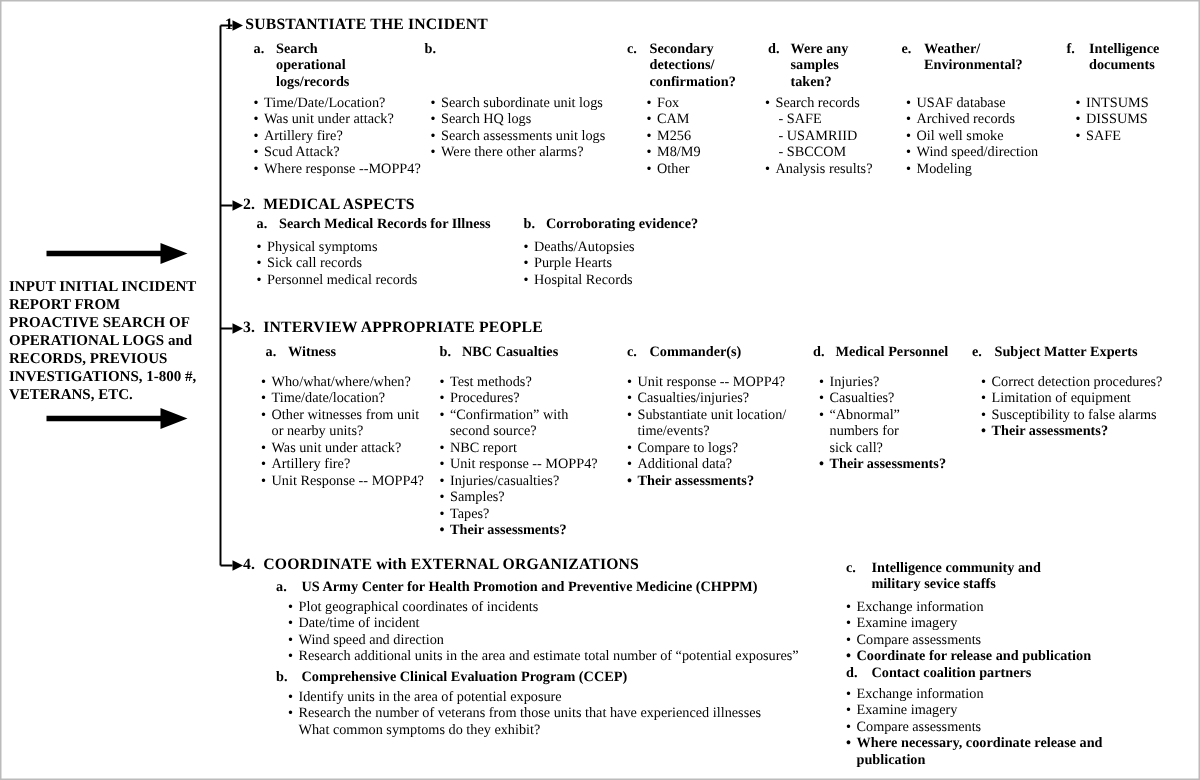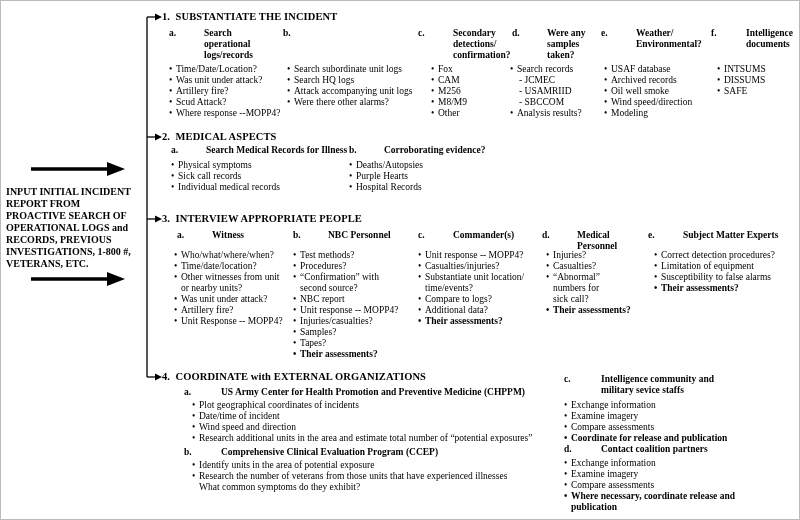--- a/index.html
+++ b/index.html
@@ -10,28 +10,28 @@
   }
   svg.overlay{position:absolute;left:0;top:0;pointer-events:none;}
   .input-text{
     position:absolute;left:5px;top:185px;width:150px;
     font-weight:bold;font-size:10px;line-height:12px;white-space:pre-line;
   }
   .stitle{
     position:absolute;font-weight:bold;font-size:10.5px;line-height:12px;
     white-space:pre-wrap;letter-spacing:.1px;
   }
-  .t-s1{left:161px;top:10px;}
+  .t-s1{left:149px;top:10px;}
   .t-s2{left:161px;top:130px;text-align:right;}
   .t-s3{left:161px;top:212px;}
   .t-s4{left:161px;top:370px;}
   .group{position:absolute;}
   .ghead{display:flex;font-weight:bold;font-size:9.5px;line-height:11px;}
   .glabel{flex:none;width:15px;}
-  .gtext{white-space:pre-line;margin-left:20px;}
+  .gtext{white-space:pre-line;}
   .items{font-size:9.5px;line-height:11px;}
   .it{display:flex;}
   .it .bullet{flex:none;width:7px;}
   .it .tx{white-space:pre-line;flex:1;}
   .it.bold{font-weight:bold;}
   .it.indent{padding-left:9px;}
   
   .sec-s1 .ghead{height:36px;}
   .g-s1a{left:168px;top:27px;width:122px;}
   .g-s1b{left:282px;top:27px;width:148px;} .g-s1b .items{margin-left:4px;}
@@ -137,21 +137,21 @@
           <div class="it">
             <span class="bullet">•</span>
             <span class="tx">Search subordinate unit logs</span>
           </div>
           <div class="it">
             <span class="bullet">•</span>
             <span class="tx">Search HQ logs</span>
           </div>
           <div class="it">
             <span class="bullet">•</span>
-            <span class="tx">Attack accompanying unit logs</span>
+            <span class="tx">Search assessments unit logs</span>
           </div>
           <div class="it">
             <span class="bullet">•</span>
             <span class="tx">Were there other alarms?</span>
           </div>
         </div>
       </div>
       <div class="group sec-s1 g-s1c">
         <div class="ghead">
           <span class="glabel">c.</span>
@@ -188,21 +188,21 @@
           <span class="gtext">Were any
 samples
 taken?</span>
         </div>
         <div class="items">
           <div class="it">
             <span class="bullet">•</span>
             <span class="tx">Search records</span>
           </div>
           <div class="it indent">
-            <span class="tx">- JCMEC</span>
+            <span class="tx">- SAFE</span>
           </div>
           <div class="it indent">
             <span class="tx">- USAMRIID</span>
           </div>
           <div class="it indent">
             <span class="tx">- SBCCOM</span>
           </div>
           <div class="it">
             <span class="bullet">•</span>
             <span class="tx">Analysis results?</span>
@@ -269,21 +269,21 @@
           <div class="it">
             <span class="bullet">•</span>
             <span class="tx">Physical symptoms</span>
           </div>
           <div class="it">
             <span class="bullet">•</span>
             <span class="tx">Sick call records</span>
           </div>
           <div class="it">
             <span class="bullet">•</span>
-            <span class="tx">Individual medical records</span>
+            <span class="tx">Personnel medical records</span>
           </div>
         </div>
       </div>
       <div class="group sec-s2 g-s2b">
         <div class="ghead">
           <span class="glabel">b.</span>
           <span class="gtext">Corroborating evidence?</span>
         </div>
         <div class="items">
           <div class="it">
@@ -330,21 +330,21 @@
           </div>
           <div class="it">
             <span class="bullet">•</span>
             <span class="tx">Unit Response -- MOPP4?</span>
           </div>
         </div>
       </div>
       <div class="group sec-s3 g-s3b">
         <div class="ghead">
           <span class="glabel">b.</span>
-          <span class="gtext">NBC Personnel</span>
+          <span class="gtext">NBC Casualties</span>
         </div>
         <div class="items">
           <div class="it">
             <span class="bullet">•</span>
             <span class="tx">Test methods?</span>
           </div>
           <div class="it">
             <span class="bullet">•</span>
             <span class="tx">Procedures?</span>
           </div>

